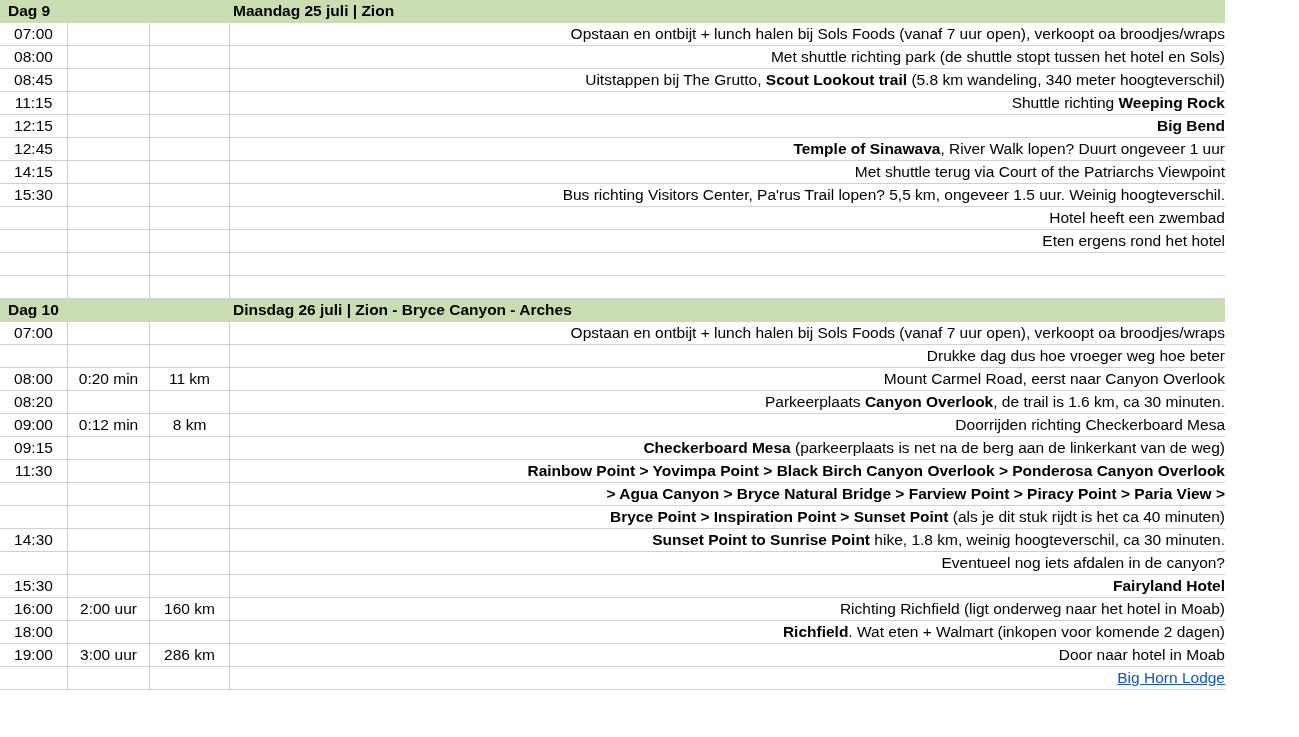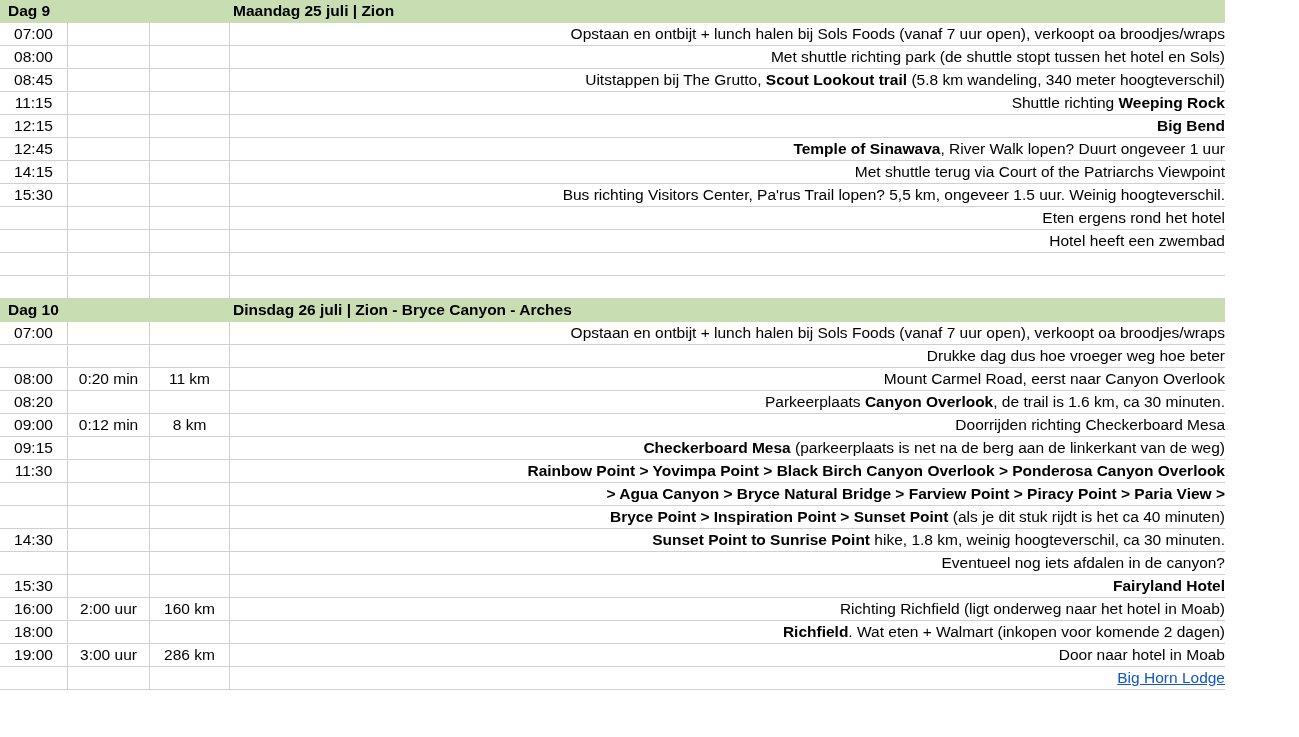--- a/index.html
+++ b/index.html
@@ -119,27 +119,27 @@
       <tr>
         <td class="c-center">15:30</td>
         <td class="c-center"></td>
         <td class="c-center"></td>
         <td class="c-desc"><span>Bus richting Visitors Center, Pa'rus Trail lopen? 5,5 km, ongeveer 1.5 uur. Weinig hoogteverschil.</span></td>
       </tr>
       <tr>
         <td class="c-center"></td>
         <td class="c-center"></td>
         <td class="c-center"></td>
+        <td class="c-desc"><span>Hotel heeft een zwembad</span></td>
+      </tr>
+      <tr>
+        <td class="c-center"></td>
+        <td class="c-center"></td>
+        <td class="c-center"></td>
         <td class="c-desc"><span>Eten ergens rond het hotel</span></td>
-      </tr>
-      <tr>
-        <td class="c-center"></td>
-        <td class="c-center"></td>
-        <td class="c-center"></td>
-        <td class="c-desc"><span>Hotel heeft een zwembad</span></td>
       </tr>
       <tr>
         <td class="c-center"></td>
         <td class="c-center"></td>
         <td class="c-center"></td>
         <td class="c-desc"></td>
       </tr>
       <tr>
         <td class="c-center"></td>
         <td class="c-center"></td>

